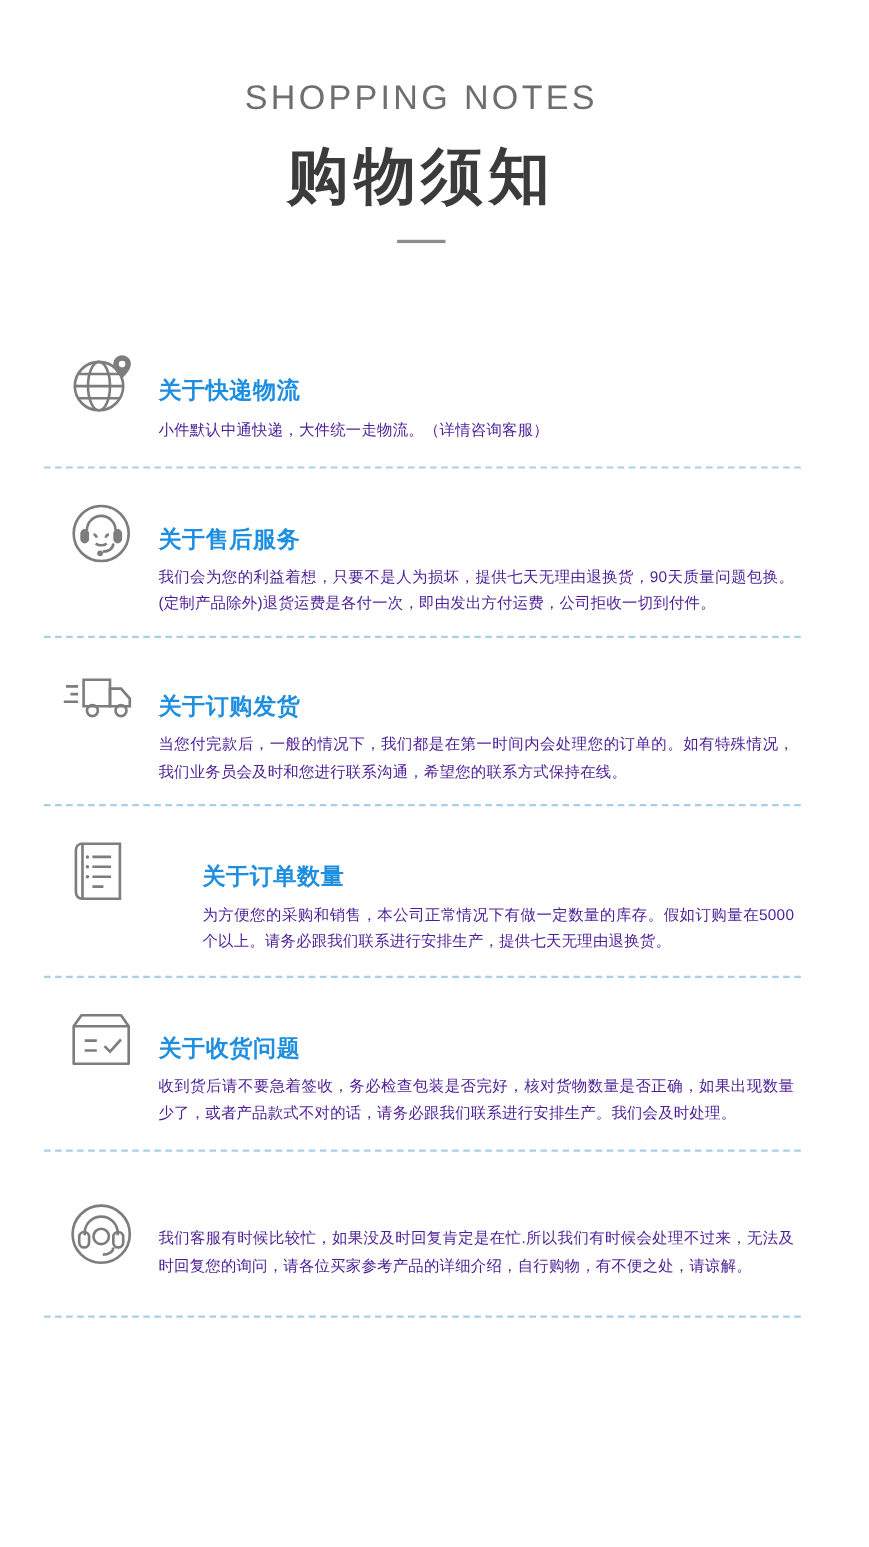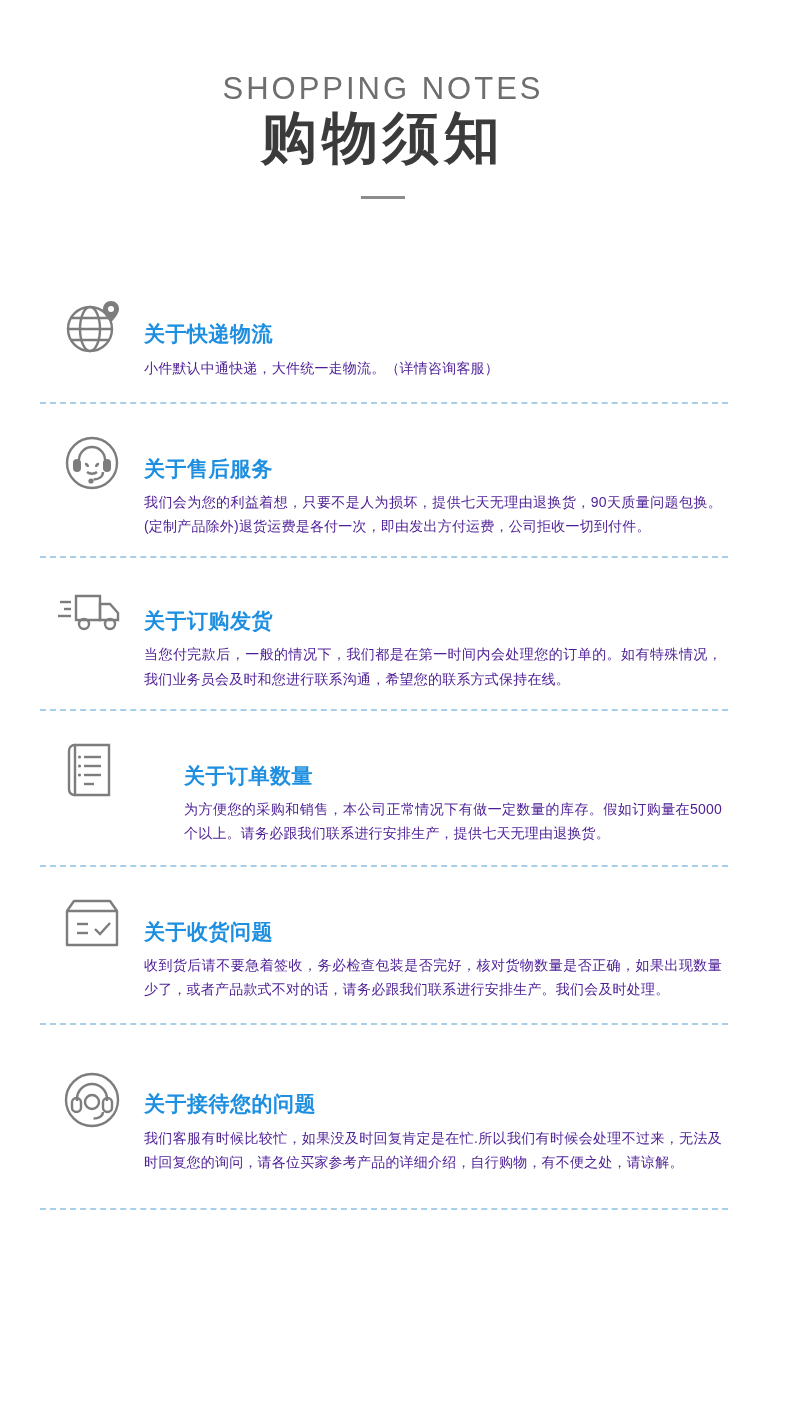--- a/index.html
+++ b/index.html
@@ -31,20 +31,21 @@
     letter-spacing: 3px;
     color: #6e6e6e;
     font-weight: 400;
     line-height: 1.1;
   }
   .header-cn {
     font-size: 56px;
     letter-spacing: 5px;
     color: #3b3b3b;
     font-weight: 700;
+    margin-top: 22px;
     line-height: 1.15;
   }
   .header-rule {
     width: 44px;
     height: 3px;
     background: #8c8c8c;
     margin: 26px auto 0 auto;
   }
   
   .notes {
@@ -205,19 +206,18 @@
         <svg width="70" height="70" viewBox="0 0 70 70" fill="none" stroke="#7d7d7d" stroke-width="2.4">
           <circle cx="35" cy="35" r="26"></circle>
           <path d="M20 36v-2c0-8.3 6.7-15 15-15s15 6.7 15 15v2"></path>
           <rect x="15" y="33" width="9" height="14" rx="4.5"></rect>
           <rect x="46" y="33" width="9" height="14" rx="4.5"></rect>
           <circle cx="35" cy="37" r="7"></circle>
           <path d="M46 47c0 4.4-4.9 6.6-9.5 6.6"></path>
         </svg>
       </div>
       <div class="note-body">
-        <div class="note-title">关于接待您的问题</div>
         <p class="note-text">我们客服有时候比较忙，如果没及时回复肯定是在忙.所以我们有时候会处理不过来，无法及时回复您的询问，请各位买家参考产品的详细介绍，自行购物，有不便之处，请谅解。</p>
       </div>
     </div>
 
   </div>
 </div>
 
 </body></html>

